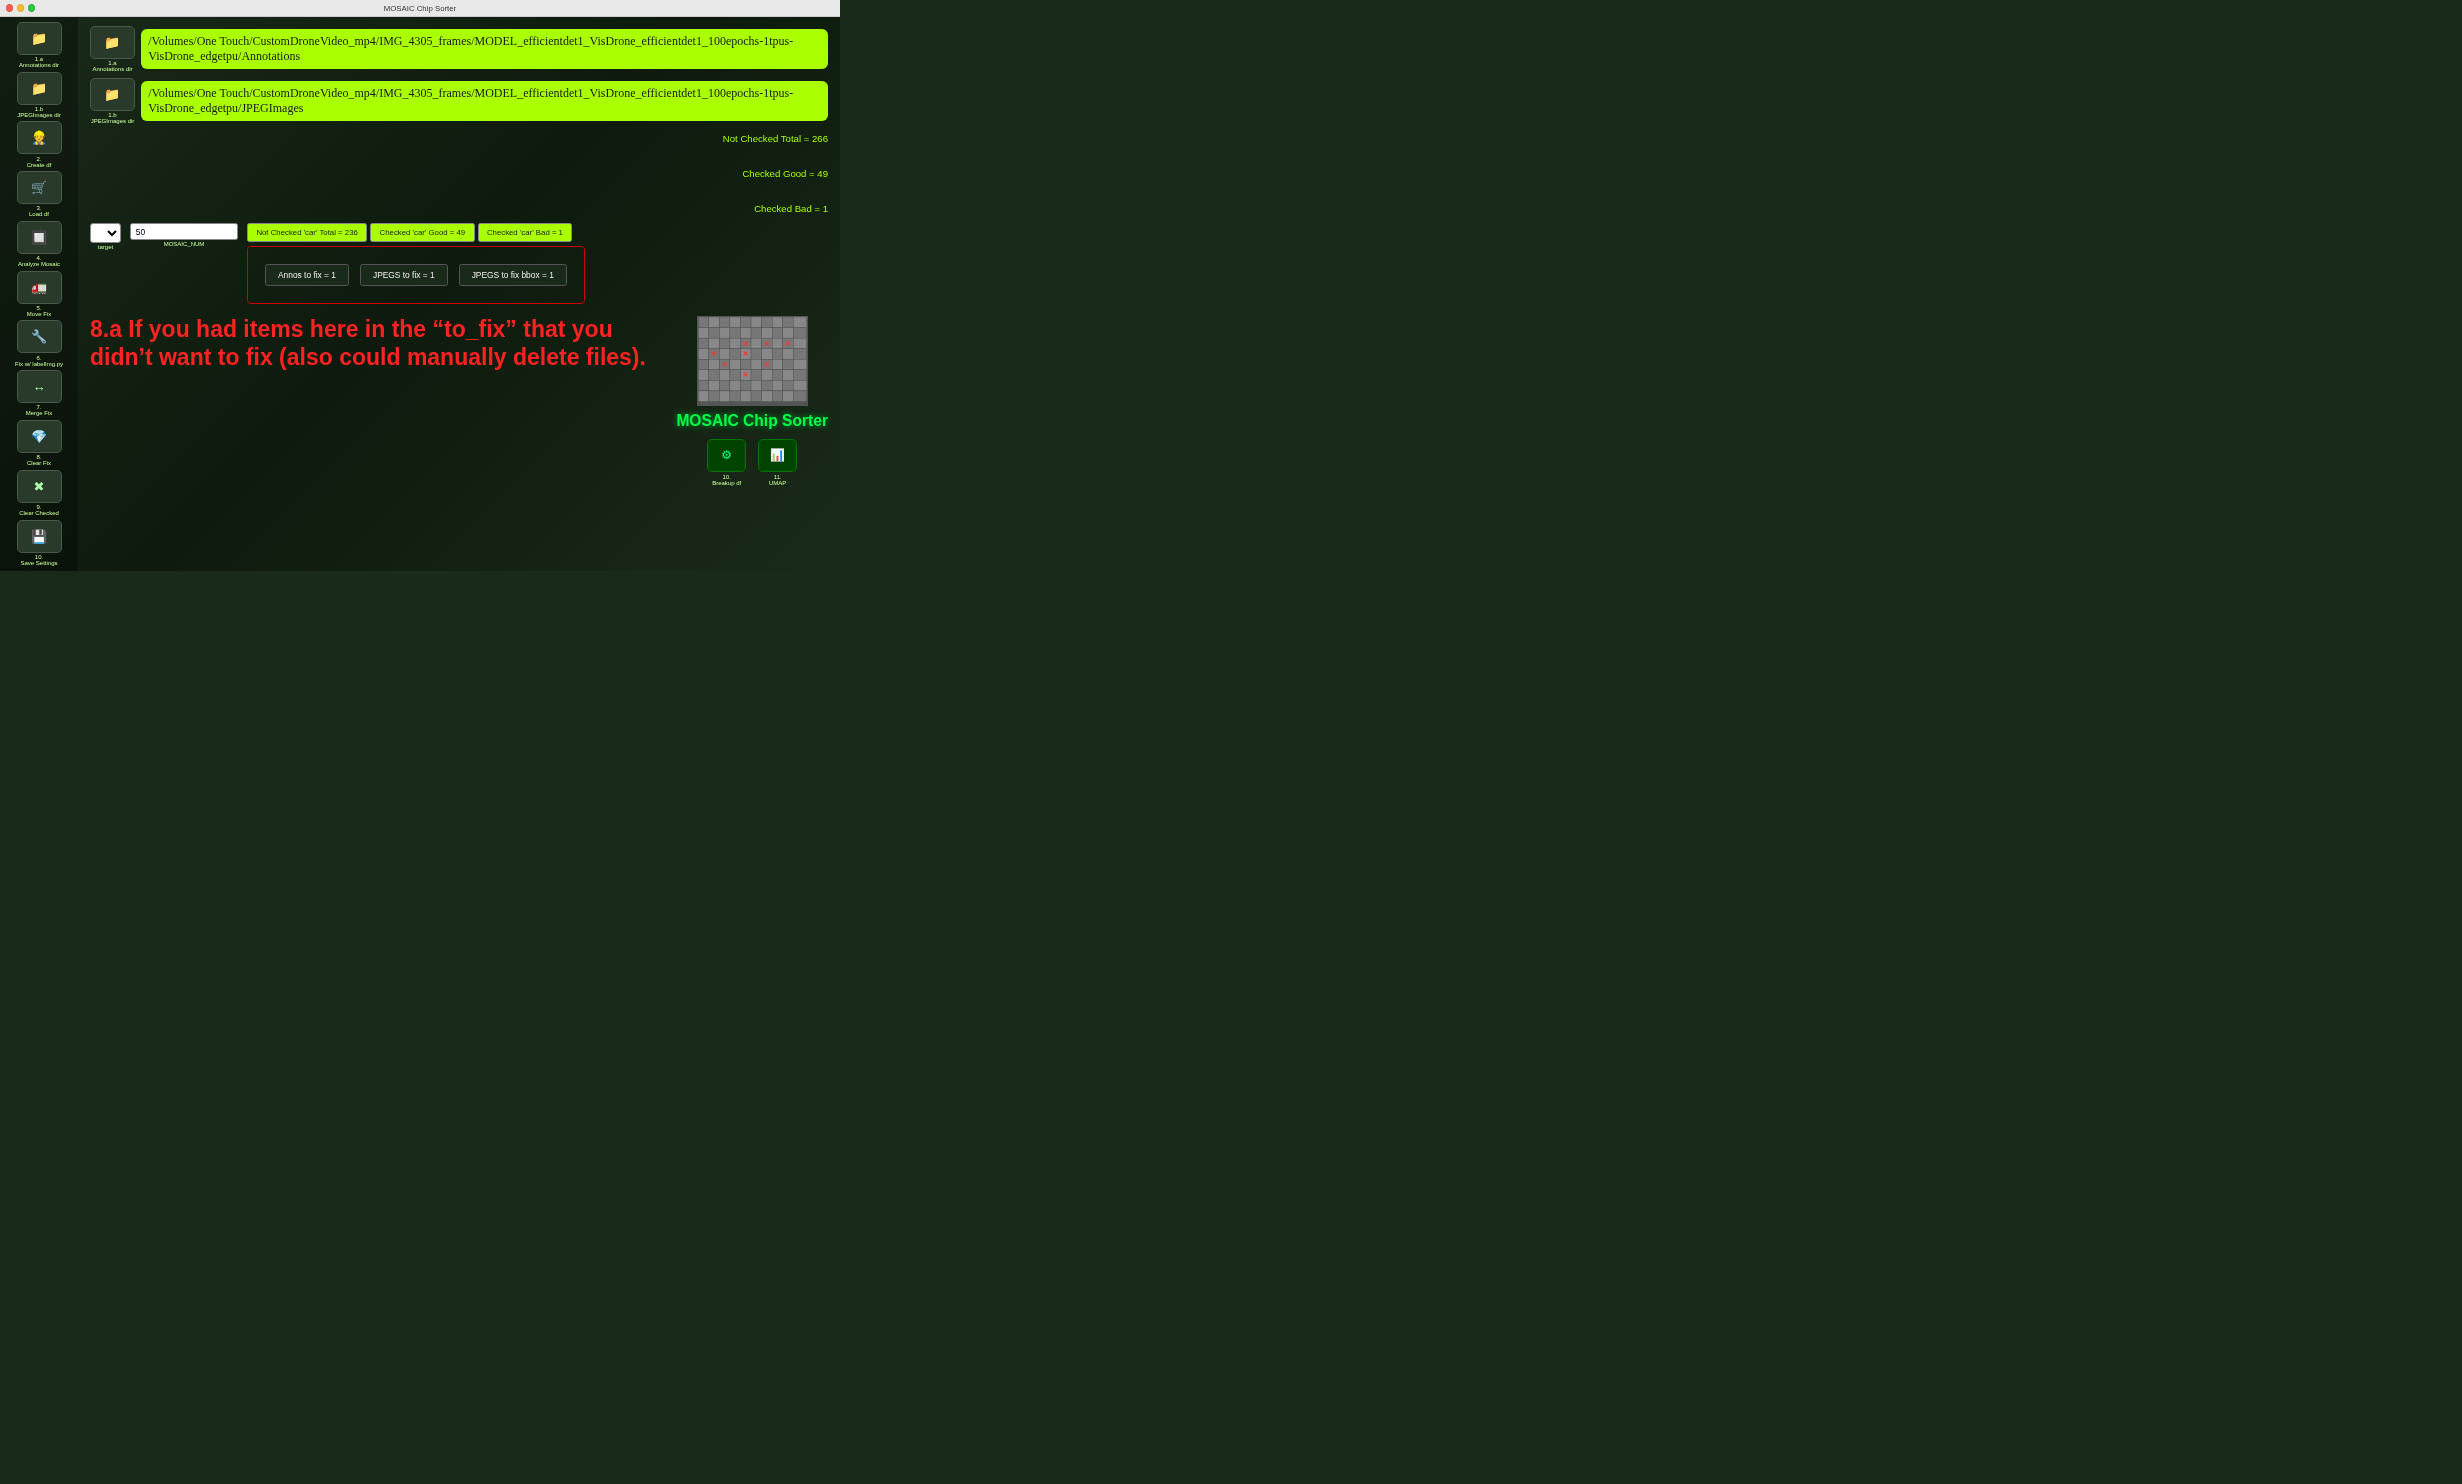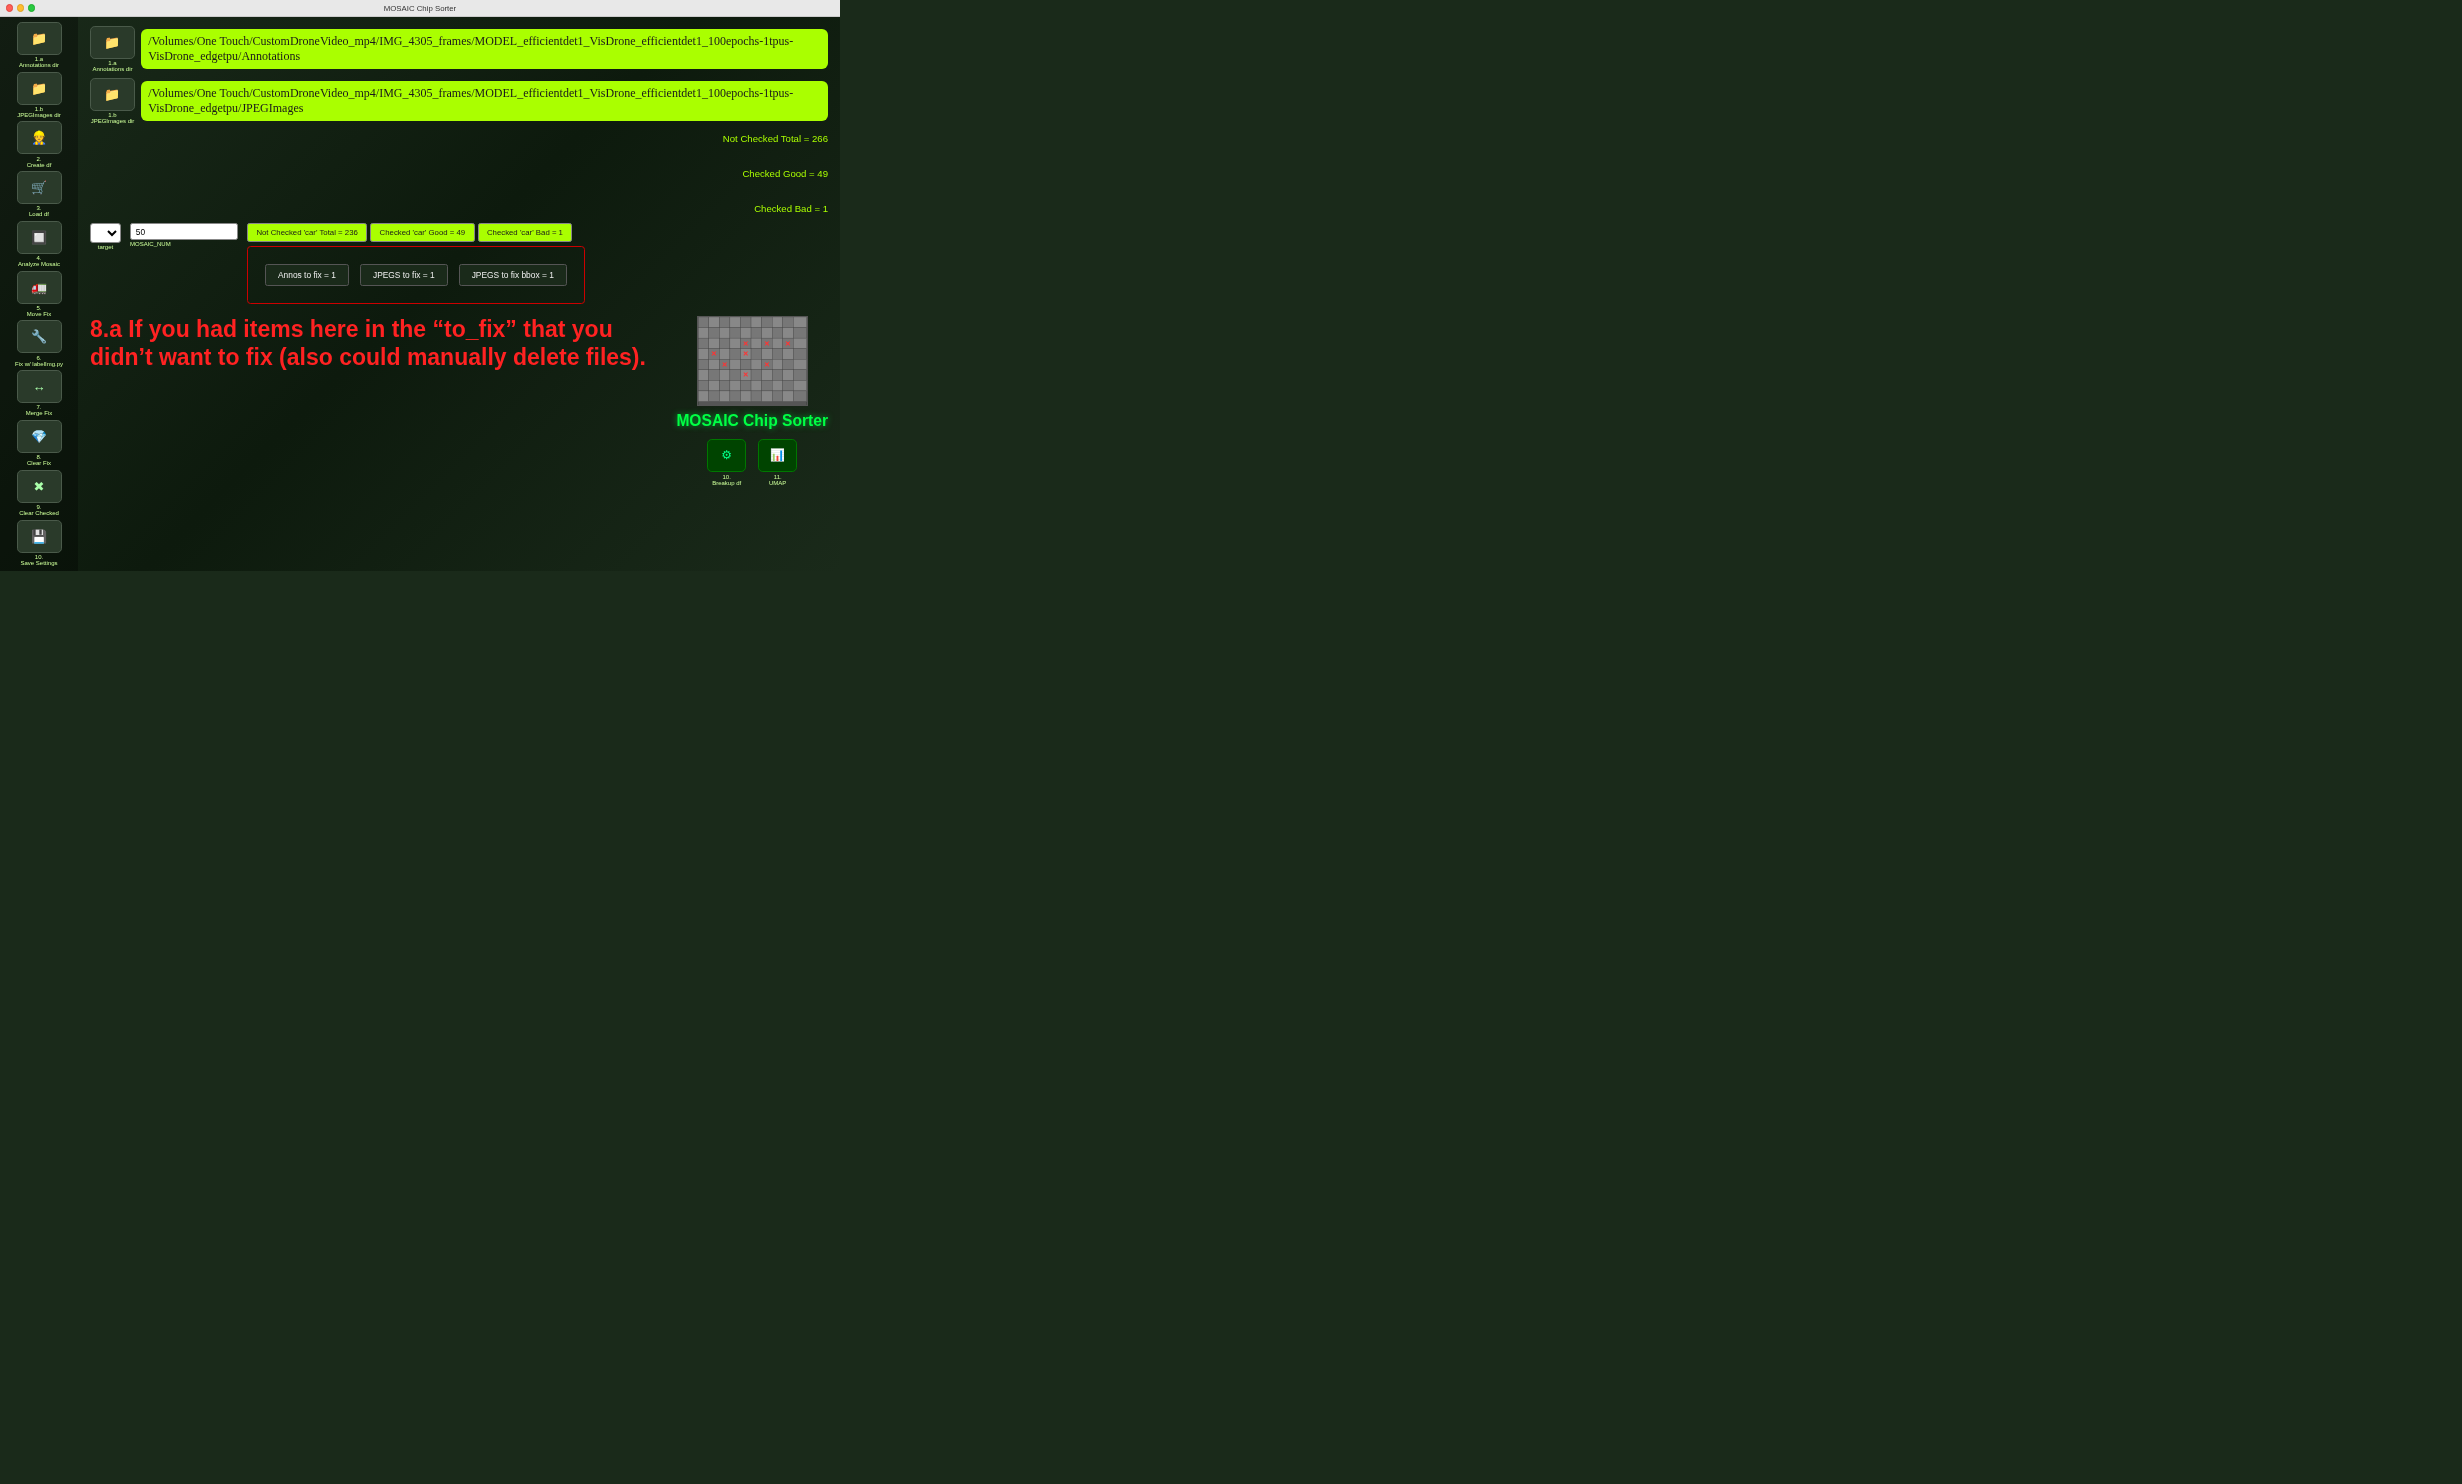--- a/index.html
+++ b/index.html
@@ -174,21 +174,21 @@
 
     .target-label {
       color: #ccff99;
       font-size: 6px;
       margin-top: 1.2px;
     }
 
     .mosaic-num-container {
       display: flex;
       flex-direction: column;
-      align-items: flex-start;
+      align-items: center;
     }
 
     .mosaic-num-input {
       background: #fff;
       border: 0.6px solid #888;
       border-radius: 2.4px;
       padding: 2.4px 4.8px;
       font-size: 8.4px;
       width: 108px;
     }

